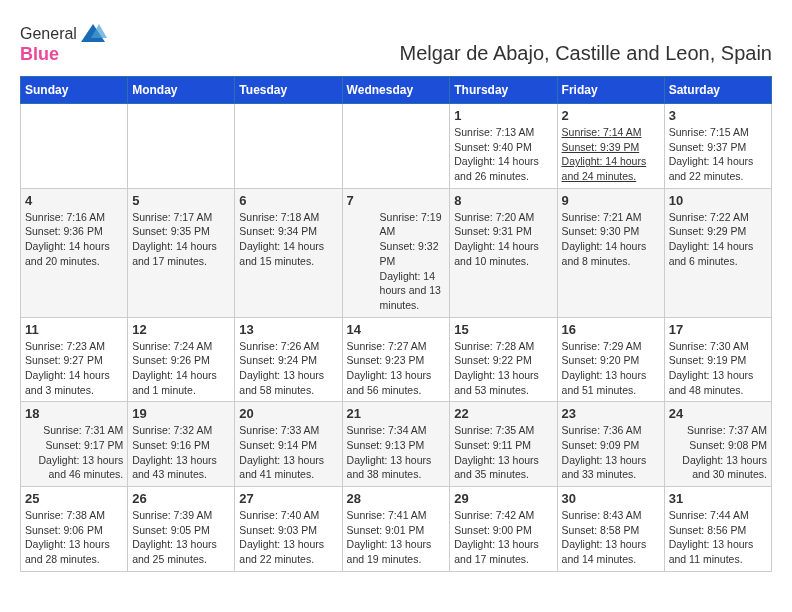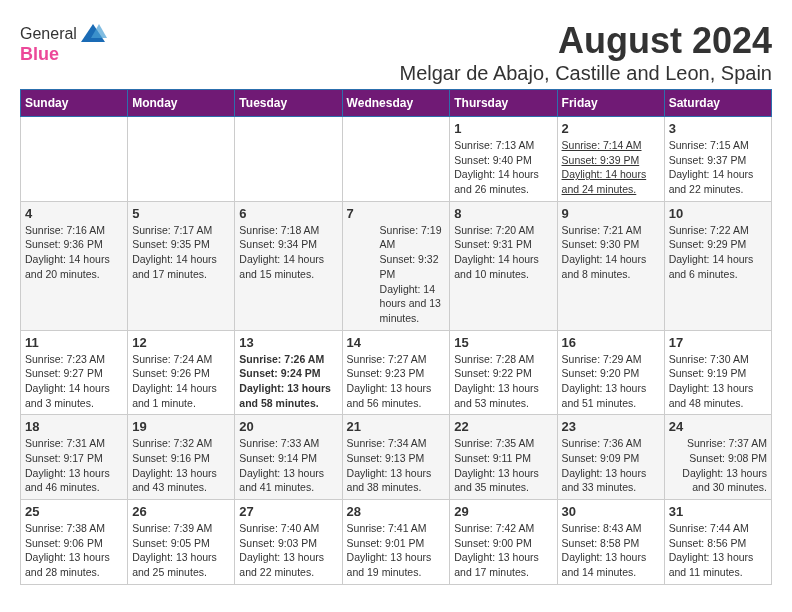--- a/index.html
+++ b/index.html
@@ -5,23 +5,23 @@
     * { margin: 0; padding: 0; box-sizing: border-box; }
     body {
       font-family: Arial, sans-serif;
       background: #fff;
       width: 792px;
       min-height: 612px;
       padding: 20px;
     }
     .header {
       display: flex;
-      align-items: flex-start;
+      align-items: flex-end;
       justify-content: space-between;
-      margin-bottom: 4px;
+      margin-bottom: 11px;
     }
     .logo {
       display: flex;
       align-items: center;
       gap: 0;
     }
     .logo-general { color: #333; }
     .logo-blue { color: #1a6bb5; }
     .logo-icon {
       width: 28px;
@@ -39,21 +39,21 @@
     .location-title {
       font-size: 20px;
       color: #333;
     }
     table {
       width: 100%;
       border-collapse: collapse;
       font-size: 10.5px;
     }
     thead tr th {
-      background-color: #701a75;
+      background-color: #1d4ed8;
       color: white;
       padding: 6px 4px;
       text-align: left;
       font-size: 12px;
       font-weight: bold;
       border: 1px solid #2c6fad;
     }
     tbody tr td {
       border: 1px solid #ccc;
       vertical-align: top;
@@ -95,21 +95,20 @@
 
         <svg class="logo-icon" viewBox="0 0 28 28" xmlns="http://www.w3.org/2000/svg">
           <polygon points="14,4 26,22 2,22" fill="#1a6bb5"></polygon>
           <polygon points="20,4 28,18 12,18" fill="#4a9fd4" opacity="0.7"></polygon>
         </svg>
       </div>
       <span class="logo-blue" style="font-size:18px;font-weight:bold;color:#ec4899;margin-top:-4px;">Blue</span>
     </div>
   </div>
   <div class="title-block">
-    <div class="month-title">August 2024</div>
     <div class="location-title">Melgar de Abajo, Castille and Leon, Spain</div>
   </div>
 </div>
 
 <table>
   <thead>
     <tr>
     <th>Sunday</th>
         <th>Monday</th>
         <th>Tuesday</th>
@@ -196,21 +195,21 @@
 Daylight: 14 hours and 3 minutes.</div>
         </td>
         <td>
           <span class="day-num">12</span>
           <div class="day-info" style="white-space: pre-line;">Sunrise: 7:24 AM
 Sunset: 9:26 PM
 Daylight: 14 hours and 1 minute.</div>
         </td>
         <td>
           <span class="day-num">13</span>
-          <div class="day-info" style="white-space: pre-line; font-weight: bold;">Sunrise: 7:26 AM
+          <div class="day-info" style="white-space: pre-line;">Sunrise: 7:26 AM
 Sunset: 9:24 PM
 Daylight: 13 hours and 58 minutes.</div>
         </td>
         <td>
           <span class="day-num">14</span>
           <div class="day-info" style="white-space: pre-line;">Sunrise: 7:27 AM
 Sunset: 9:23 PM
 Daylight: 13 hours and 56 minutes.</div>
         </td>
         <td>
@@ -228,21 +227,21 @@
         <td>
           <span class="day-num">17</span>
           <div class="day-info" style="white-space: pre-line;">Sunrise: 7:30 AM
 Sunset: 9:19 PM
 Daylight: 13 hours and 48 minutes.</div>
         </td>
       </tr>
       <tr>
         <td>
           <span class="day-num">18</span>
-          <div class="day-info" style="white-space: pre-line;">Sunrise: 7:31 AM
+          <div class="day-info" style="white-space: pre-line; text-align: right;">Sunrise: 7:31 AM
 Sunset: 9:17 PM
 Daylight: 13 hours and 46 minutes.</div>
         </td>
         <td>
           <span class="day-num">19</span>
           <div class="day-info" style="white-space: pre-line;">Sunrise: 7:32 AM
 Sunset: 9:16 PM
 Daylight: 13 hours and 43 minutes.</div>
         </td>
         <td>

